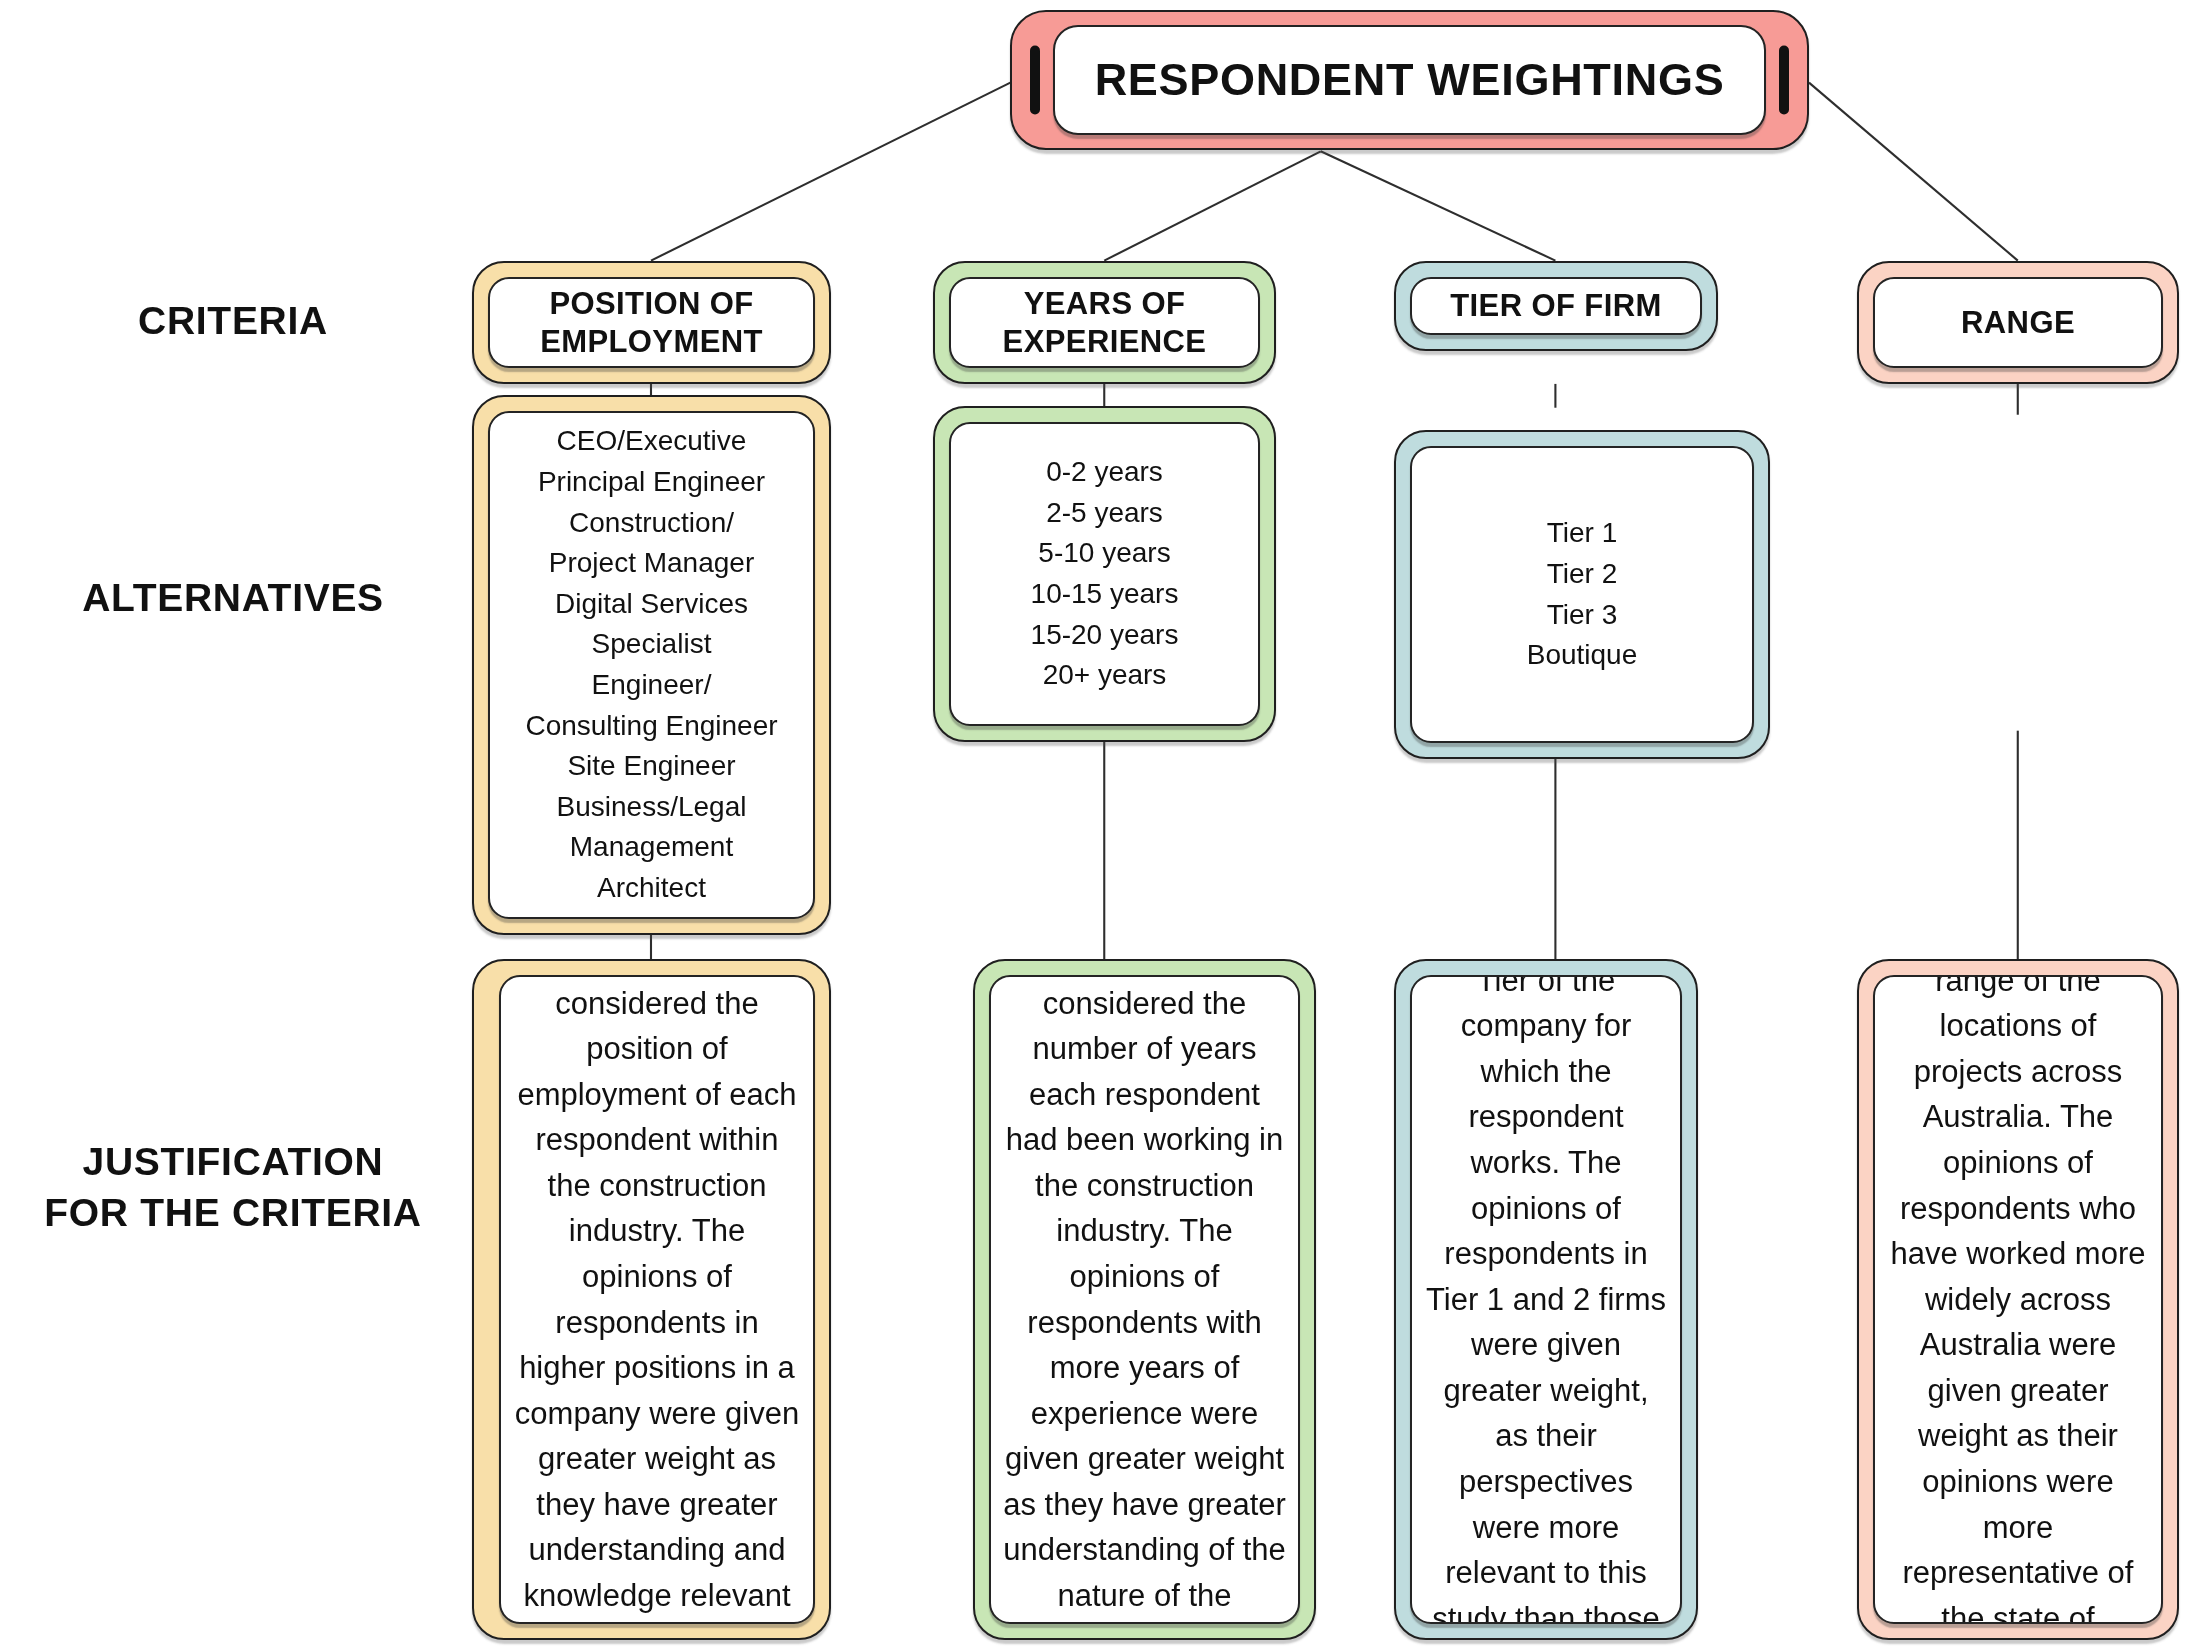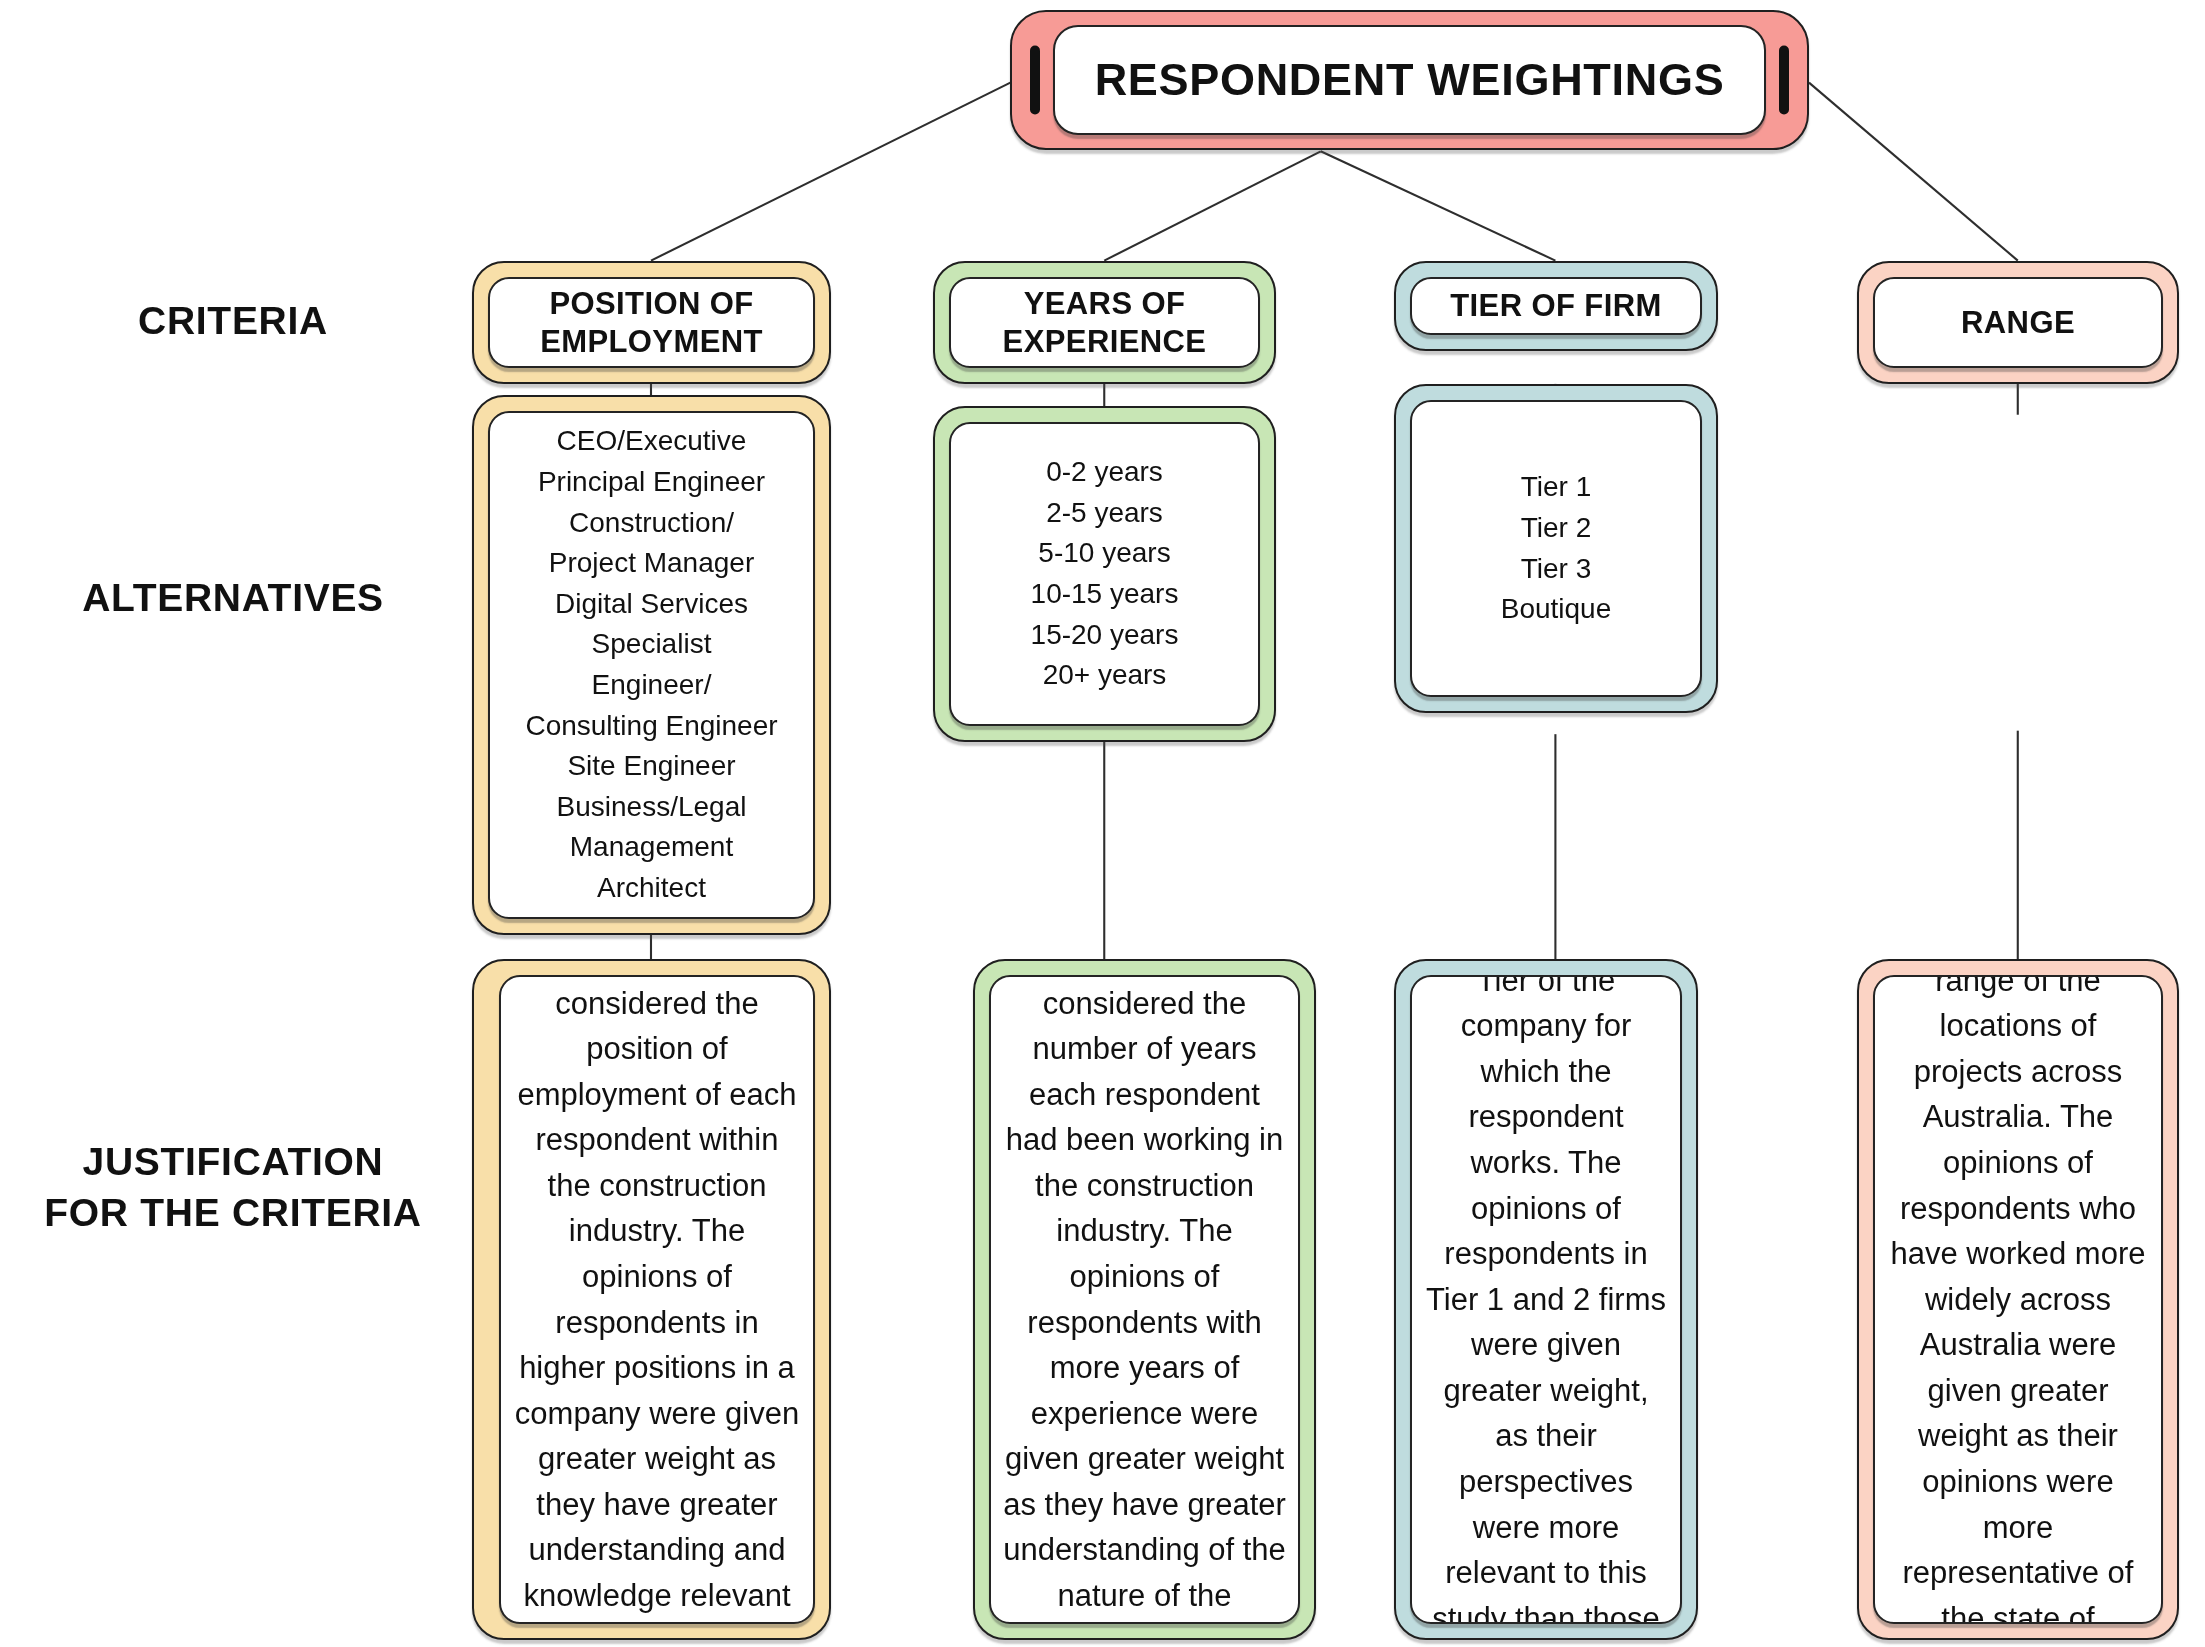--- a/index.html
+++ b/index.html
@@ -39,21 +39,21 @@
   .jus .node-inner{font-size:31px;font-weight:400;line-height:1.47;}
   .jus .para{padding:0 11.2px;margin:0;}
 
   .crit.c1{left:472px;top:261px;width:359px;height:123px;}
   .crit.c2{left:933px;top:261px;width:343px;height:123px;}
   .crit.c3{left:1394px;top:261px;width:324px;height:90px;}
   .crit.c4{left:1857px;top:261px;width:322px;height:123px;}
 
   .alt.c1{left:472px;top:395px;width:359px;height:540px;}
   .alt.c2{left:933px;top:406px;width:343px;height:336px;}
-  .alt.c3{left:1394px;top:384px;width:324px;height:329px;}
+  .alt.c3{left:1394px;top:430px;width:376px;height:329px;}
   .alt.c4{left:1857px;top:413px;width:322px;height:319px;}
 
   .jus.c1{left:472px;top:959px;width:359px;height:681px;padding-left:25px;}
   .jus.c2{left:933px;top:959px;width:343px;height:681px;}
   .jus.c3{left:1394px;top:959px;width:304px;height:681px;}
   .jus.c4{left:1857px;top:959px;width:322px;height:681px;}
 </style>
 </head>
 <body>
 

